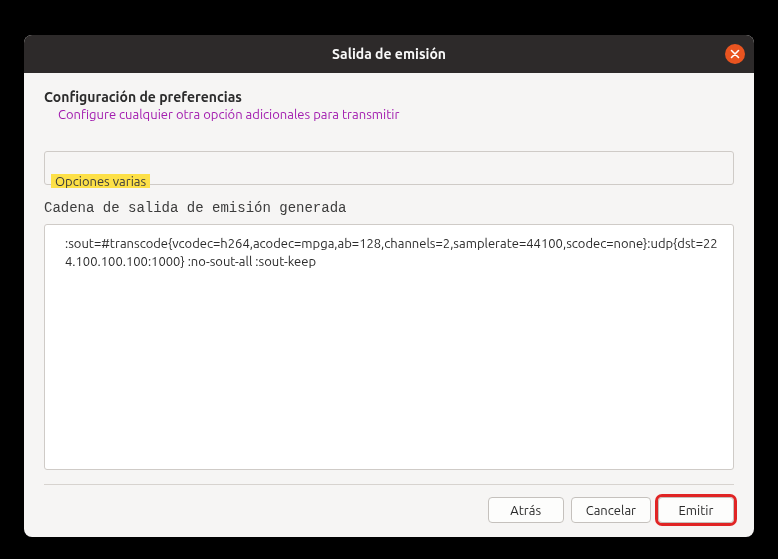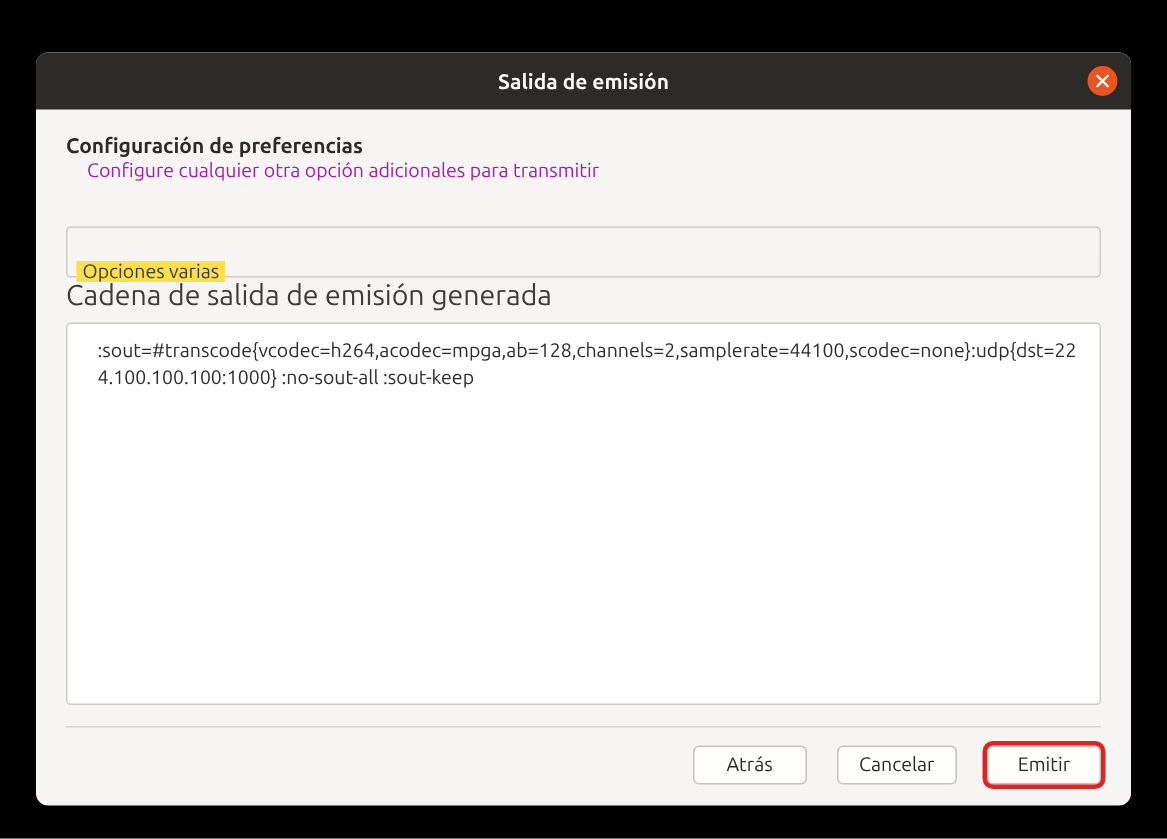--- a/index.html
+++ b/index.html
@@ -101,23 +101,24 @@
       height: 15px;
       border: 1px solid #9d9a96;
       border-radius: 3px;
       background: #fff;
       margin-right: 6px;
       display: inline-block;
     }
     .checkbox-label { font-size: 13px; color: #2b2b2b; }
 
     .gen-label {
-      margin-top: 0;
-      font-size: 19px;
+      margin-top: 15px;
+      font-size: 14px;
       color: #3c3c3c;
+      font-family: Liberation Mono, monospace;
     }
     .gen-box {
       margin-top: 8px;
       border: 1px solid #cfcbc7;
       background: #fff;
       border-radius: 3px;
       padding: 10px 12px;
       flex: 1;
       min-height: 170px;
       font-family: inherit;
@@ -126,21 +127,21 @@
       word-break: break-all;
       overflow-wrap: break-word;
       color: #2b2b2b;
     }
     .button-bar {
       border-top: 1px solid #d7d3cf;
       margin-top: 14px;
       padding-top: 12px;
       display: flex;
       justify-content: flex-end;
-      gap: 20px;
+      gap: 7px;
     }
     .btn {
       min-width: 76px;
       padding: 5px 14px;
       background: #fdfdfc;
       border: 1px solid #c5c1bd;
       border-radius: 4px;
       font-size: 13px;
       color: #2b2b2b;
       cursor: pointer;

